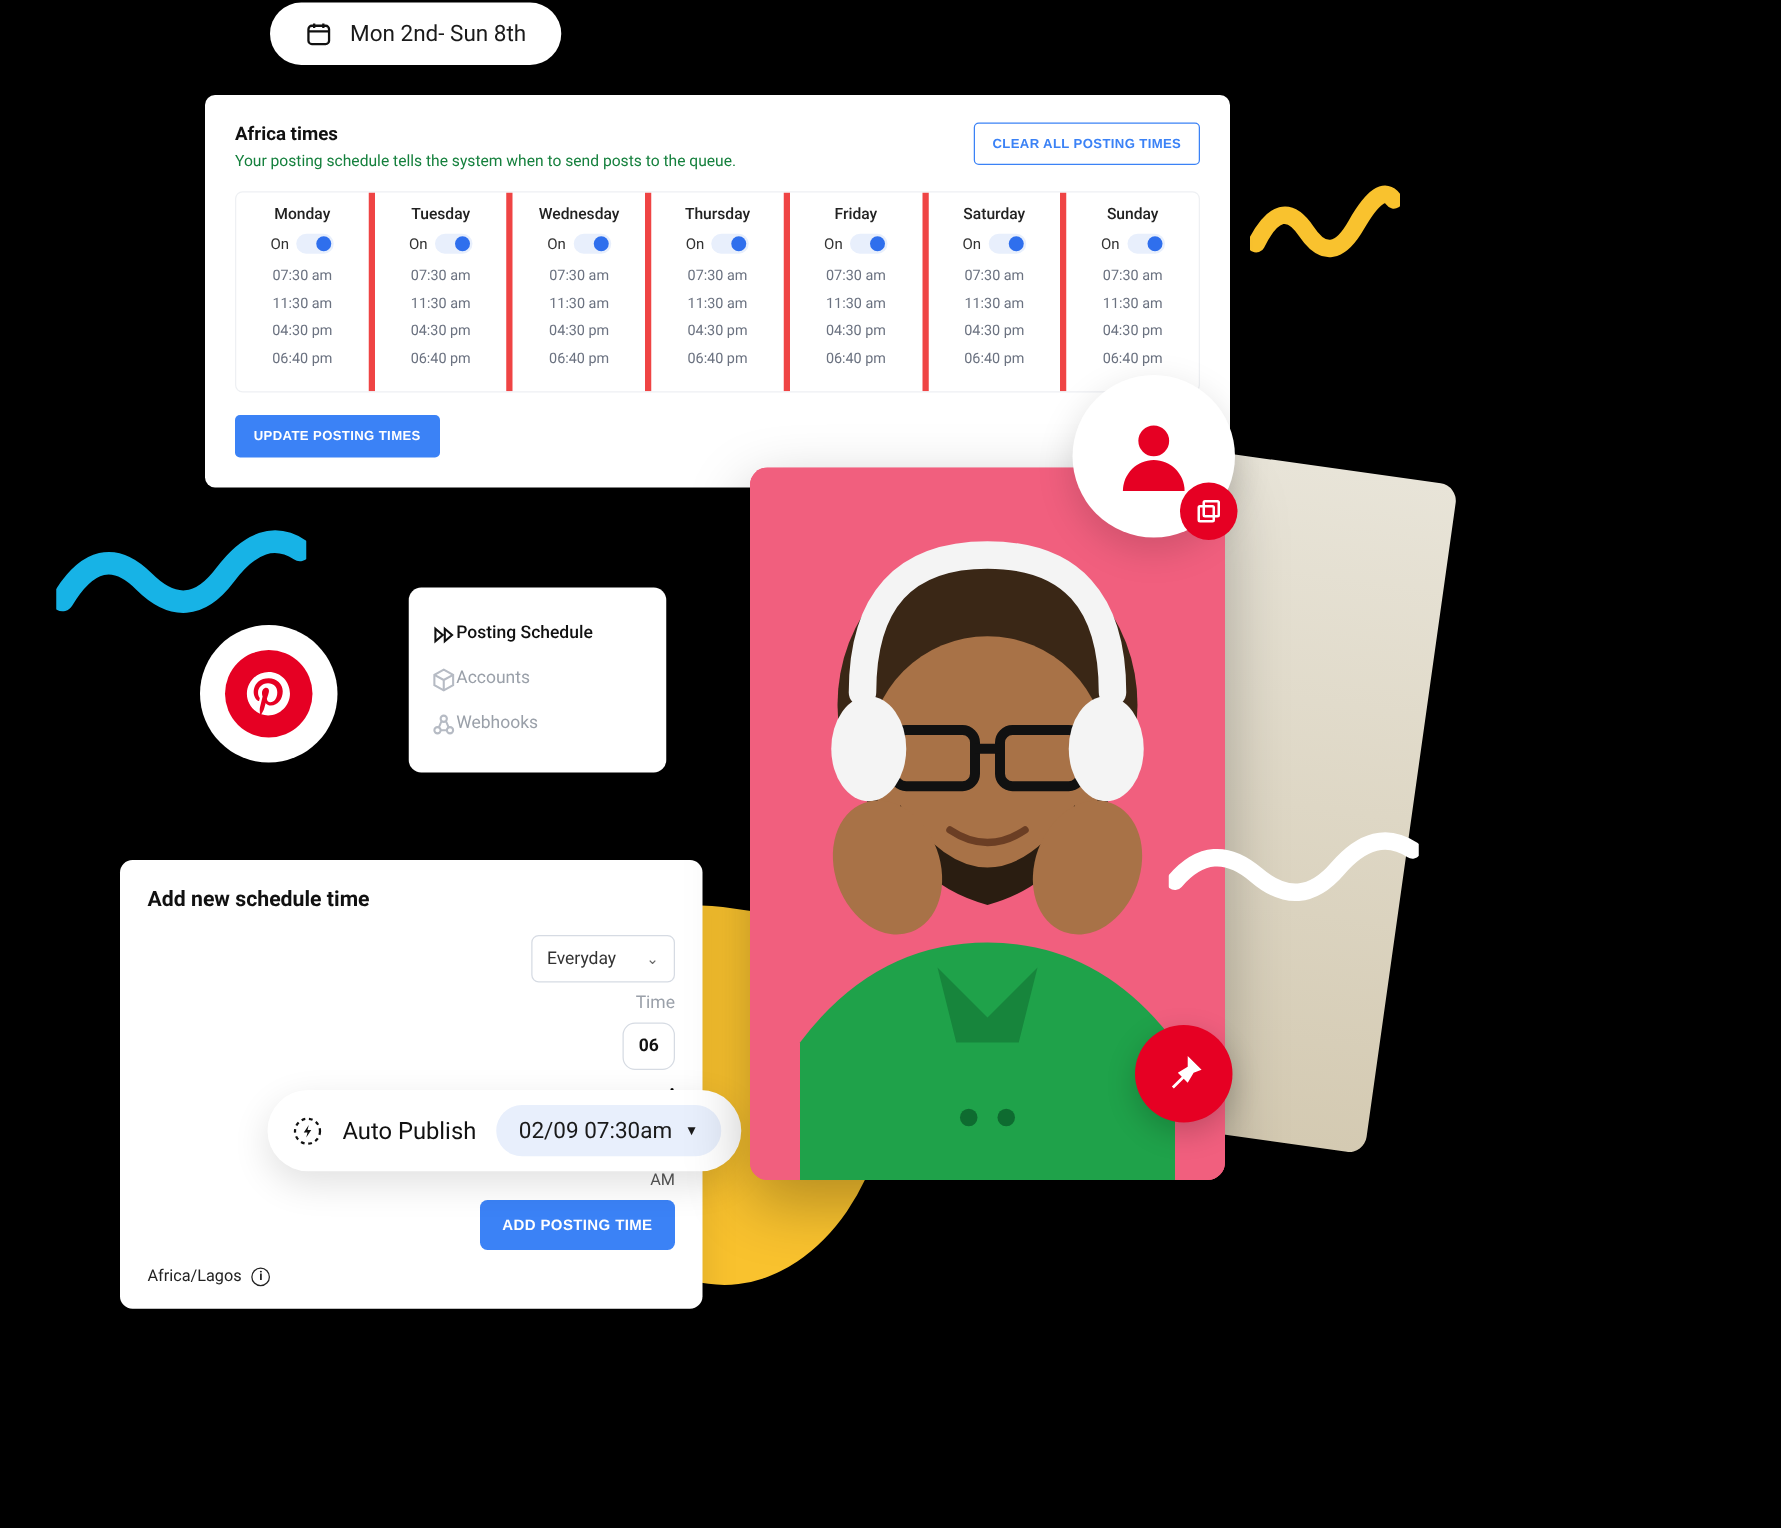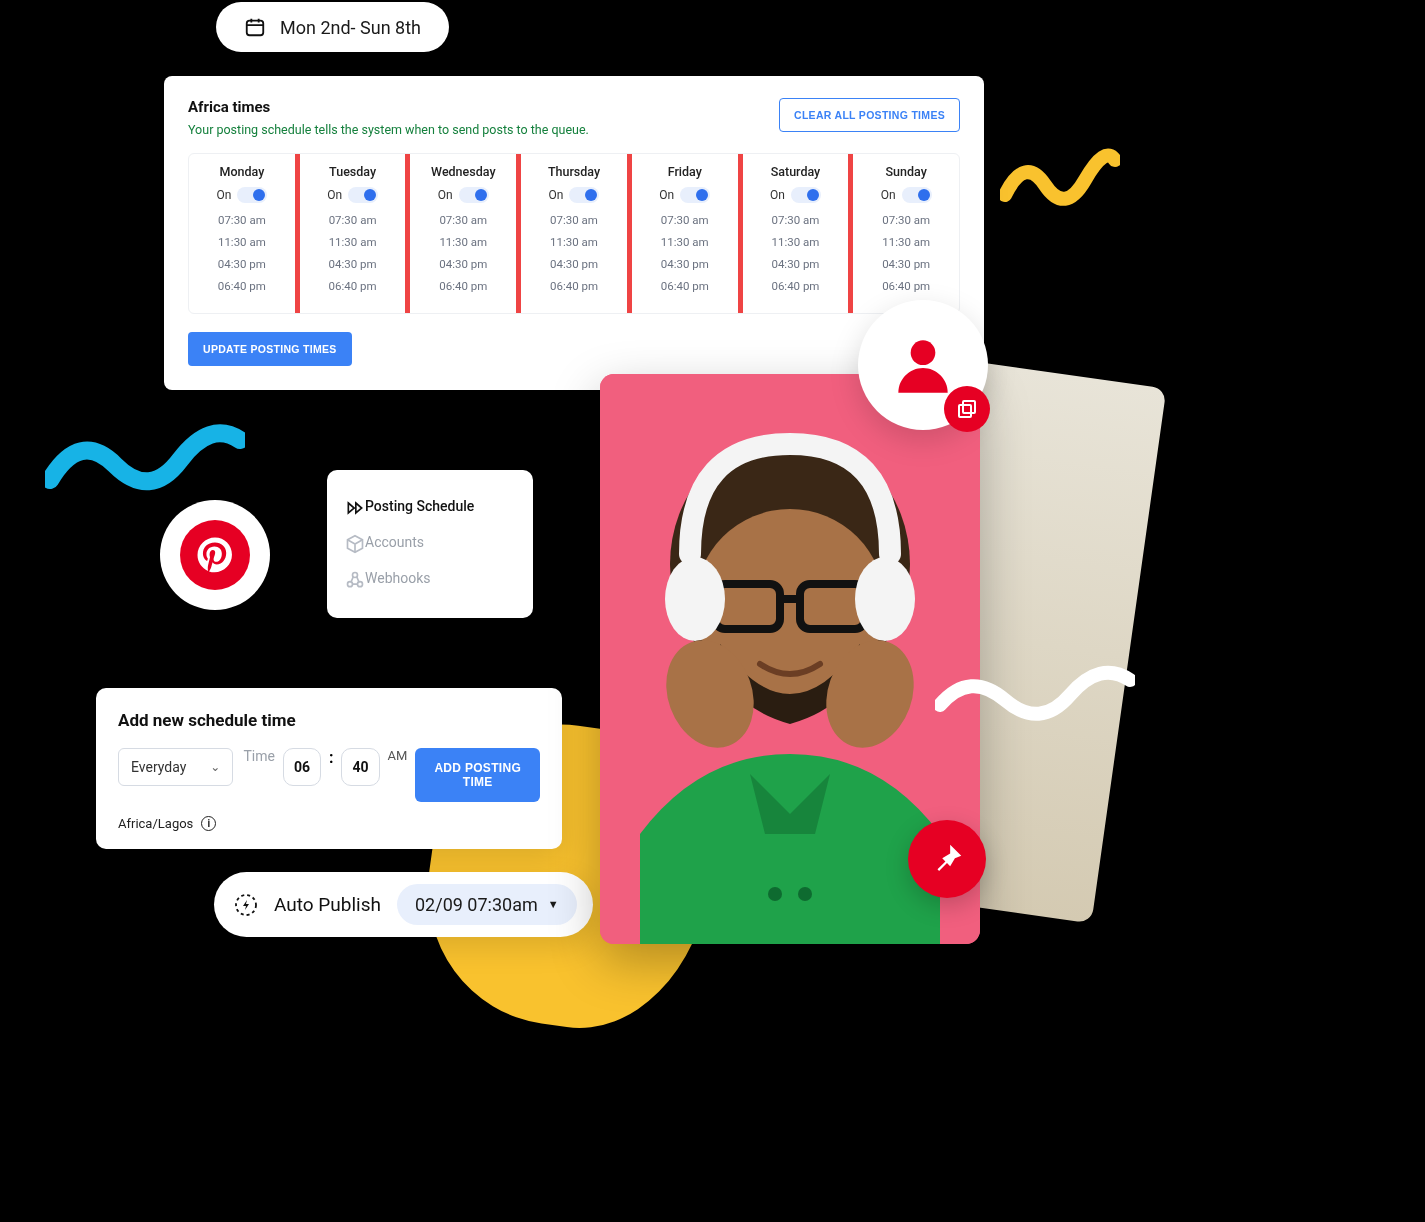--- a/index.html
+++ b/index.html
@@ -222,22 +222,23 @@
     z-index: 3;
   }
   .addtime-card h3 {
     font-size: 17px;
     font-weight: 700;
     color: #111;
     margin-bottom: 18px;
   }
   .addtime-row {
     display: flex;
-    align-items: flex-start;
+    align-items: flex-end;
     gap: 8px;
+    flex-direction: column;
   }
   .freq-select {
     border: 1px solid #d6dbe3;
     border-radius: 6px;
     padding: 10px 12px;
     display: flex;
     align-items: center;
     gap: 24px;
     cursor: pointer;
     font-size: 14px;

